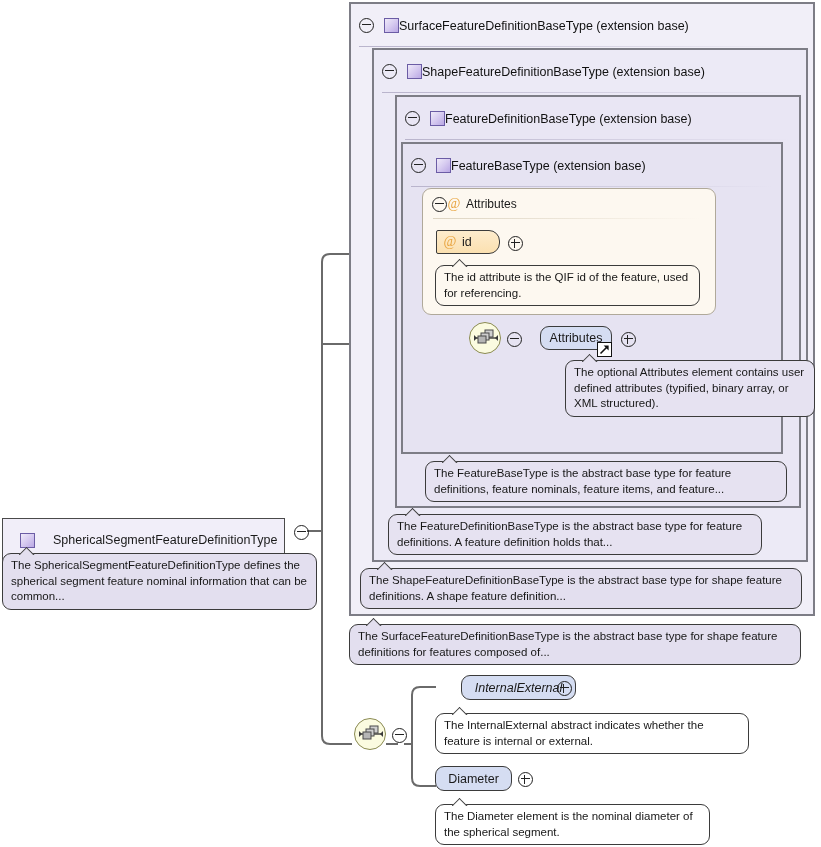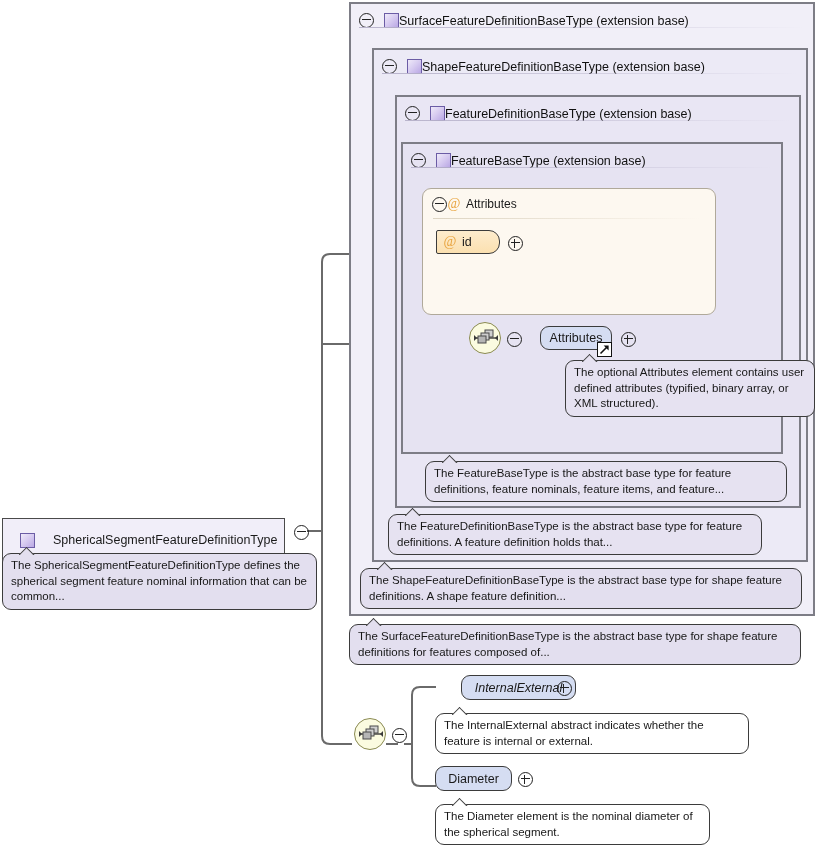--- a/index.html
+++ b/index.html
@@ -27,23 +27,23 @@
   .group.lvl1 { background: #f1eff8; }
   .group.lvl2 { background: #eceaf6; }
   .group.lvl3 { background: #e9e6f4; }
   .group.lvl4 { background: #e6e3f2; }
 
   .group-header {
     position: absolute;
     left: 0;
     top: 0;
     right: 0;
-    height: 24px;
+    height: 43px;
     display: flex;
-    align-items: flex-end;
+    align-items: center;
     padding-left: 8px;
     box-sizing: border-box;
   }
   .group-header::after {
     content: "";
     position: absolute;
     left: 8px;
     right: 8px;
     bottom: 0;
     height: 1px;
@@ -311,20 +311,24 @@
             <span class="at-icon">@</span>
             <span style="margin-left:5px;">Attributes</span>
           </div>
 
           <div class="node attr" style="left:13px; top:41px; width:64px; height:24px;">
             <span class="at-icon">@</span>
             <span>id</span>
           </div>
           <span class="toggle plus toggle-abs" style="left:85px; top:47px;"></span>
 
+          <div class="doc cream" style="left:12px; top:76px; width:265px;">
+            <span class="notch"></span>
+            <span class="doc-text">The id attribute is the QIF id of the feature, used for referencing.</span>
+          </div>
         </div>
 
         <div class="seq" style="left:66px; top:178px;">
           <svg width="26" height="18" viewBox="0 0 26 18">
             <line x1="1" y1="9" x2="24" y2="9" stroke="#3a3a3a" stroke-width="1.4"></line>
             <polygon points="1,6 4,9 1,12" fill="#3a3a3a"></polygon>
             <polygon points="25,6 22,9 25,12" fill="#3a3a3a"></polygon>
             <rect x="12" y="1" width="8" height="7" fill="#cfcfcf" stroke="#4a4a4a" stroke-width="1"></rect>
             <rect x="8" y="4" width="8" height="7" fill="#cfcfcf" stroke="#4a4a4a" stroke-width="1"></rect>
             <rect x="5" y="7" width="8" height="7" fill="#b5b5b5" stroke="#4a4a4a" stroke-width="1"></rect>

